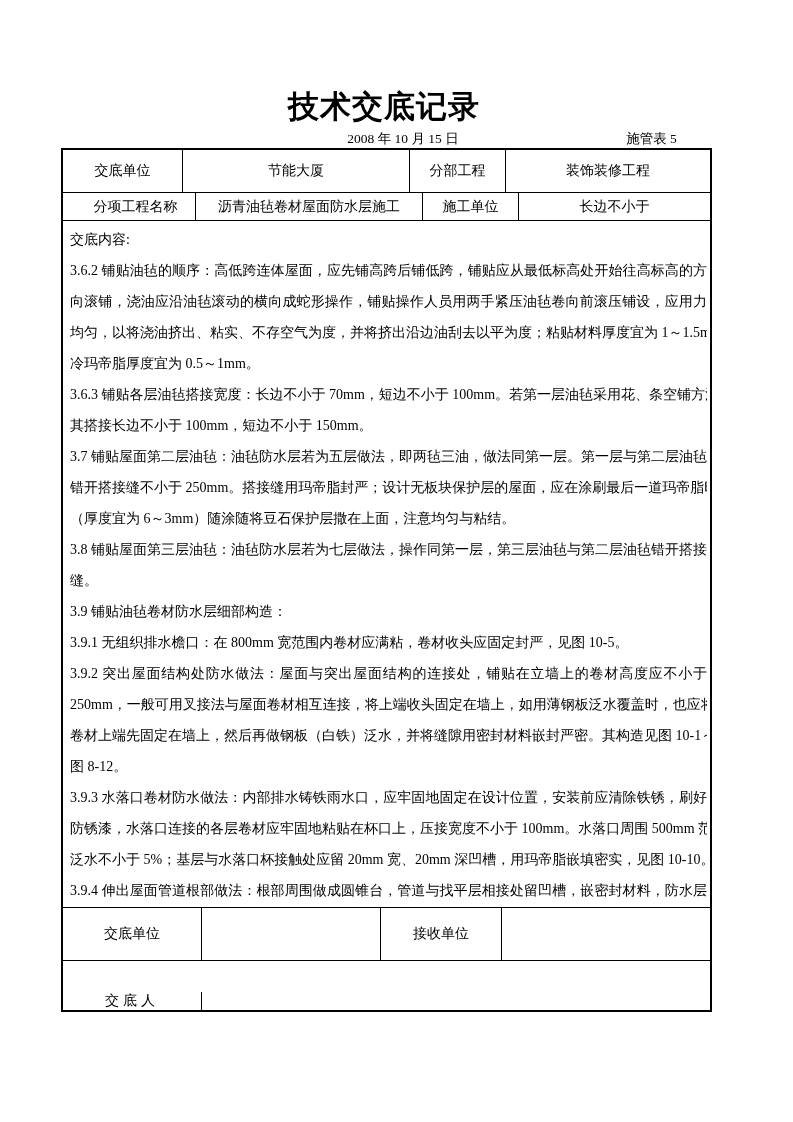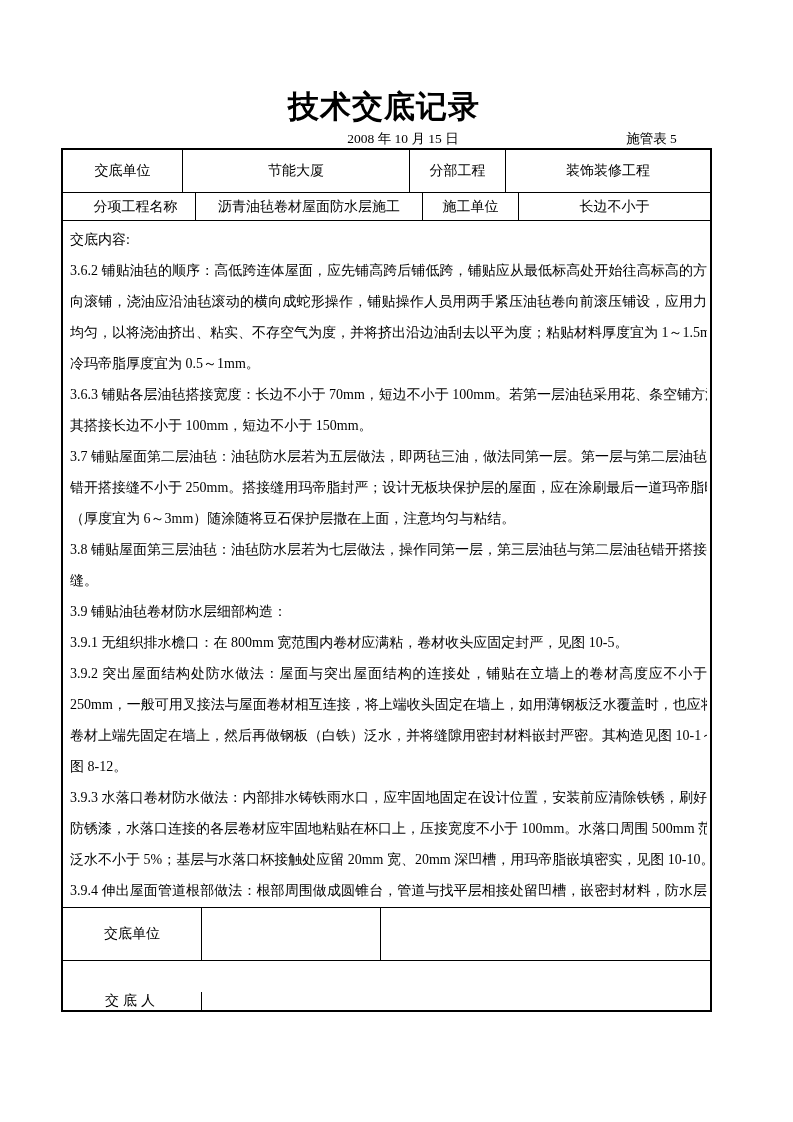--- a/index.html
+++ b/index.html
@@ -125,20 +125,21 @@
     </div>
 
     <div>
       <div class="line j">3.9.4 伸出屋面管道根部做法：根部周围做成圆锥台，管道与找平层相接处留凹槽，嵌密封材料，防水层</div>
     </div>
   </div>
 
   <div class="row r3">
     <div class="cell b1">交底单位</div>
     <div class="cell b2"></div>
+    <div class="cell b3">接收单位</div>
     <div class="cell"></div>
   </div>
 
   <div class="row r4 last">
     <div class="cell b1 spaced">交底人</div>
     <div class="cell b2"></div>
     <div class="cell"></div>
   </div>
 
 </div>

